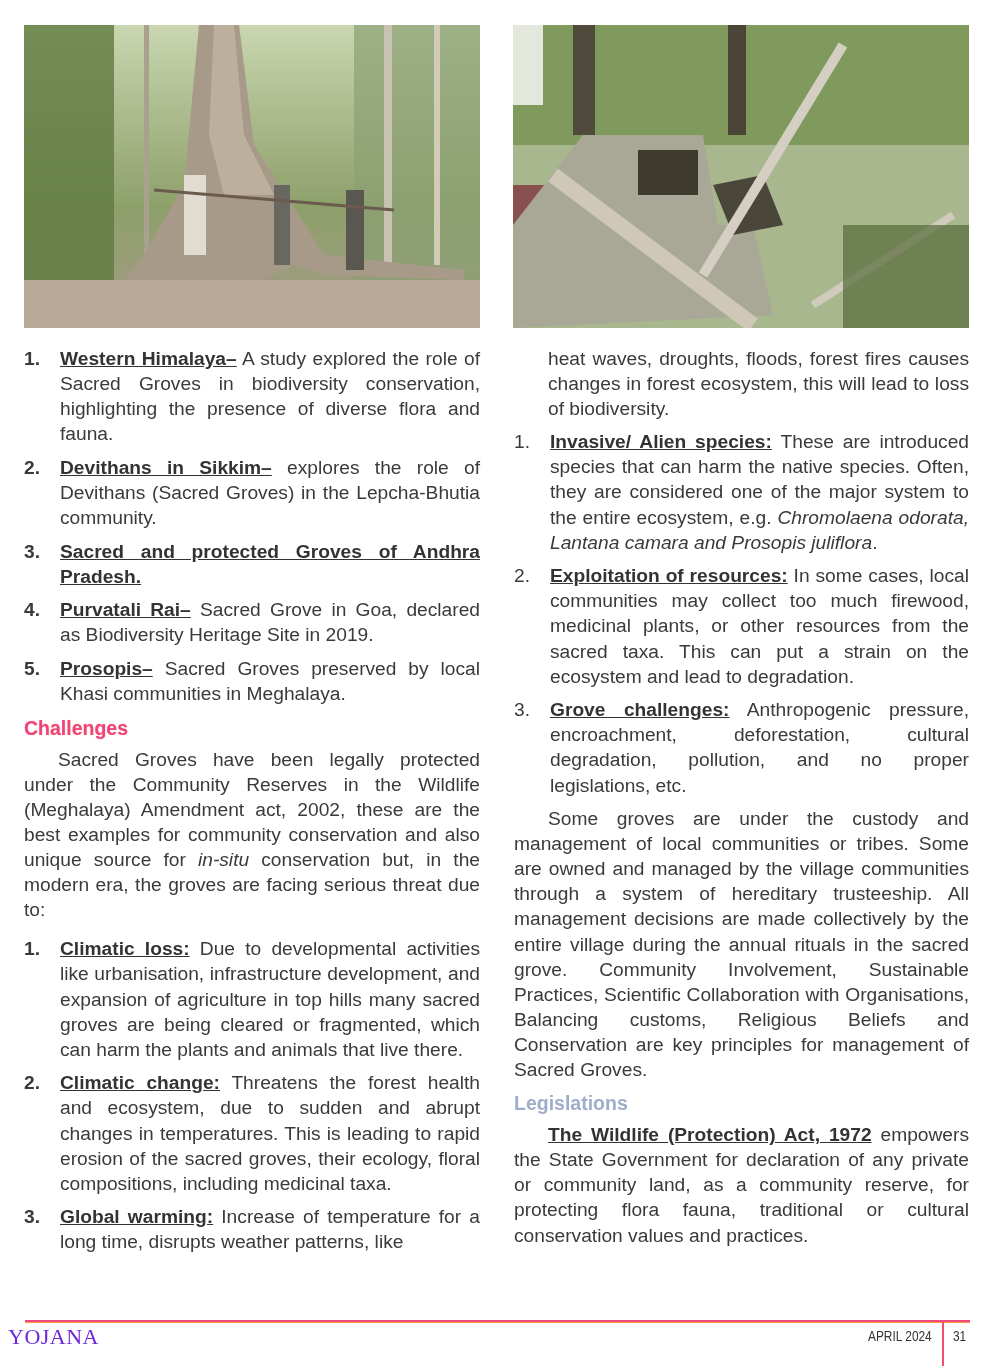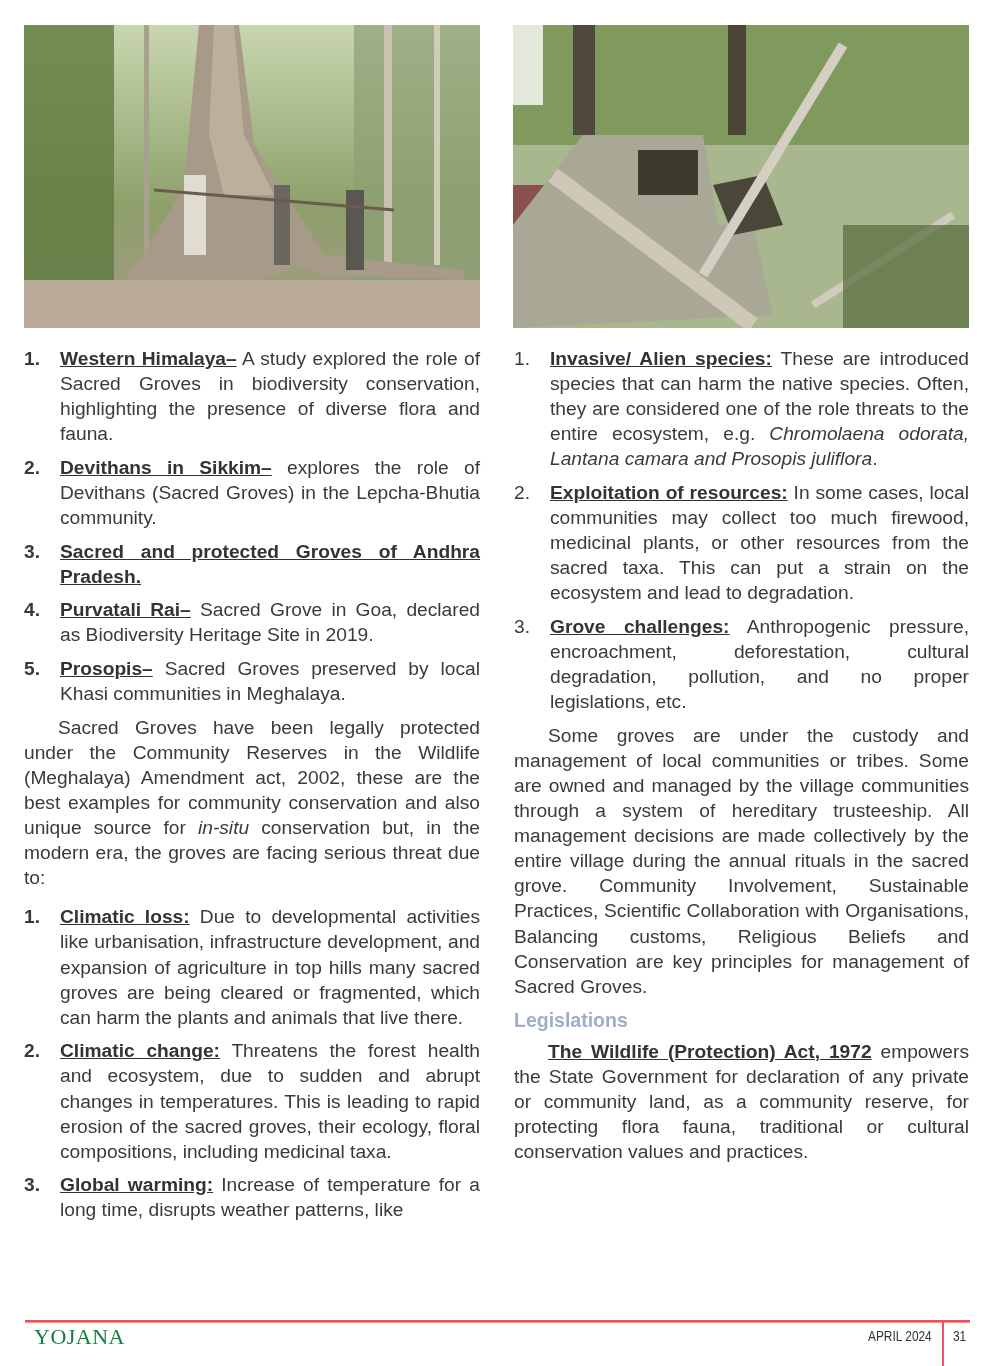--- a/index.html
+++ b/index.html
@@ -45,23 +45,23 @@
 
   #footer-line {
     position: absolute; left: 25px; top: 1320px; width: 945px; height: 3px;
     background: linear-gradient(#f0428a, #f05070 60%, #ffcc33);
   }
   #footer-vline {
     position: absolute; left: 942px; top: 1322px; width: 2px; height: 44px;
     background: #f05070;
   }
   #footer-brand {
-    position: absolute; left: 34px; top: 1324px;
+    position: absolute; left: 8px; top: 1324px;
     font-family: "Liberation Serif", "DejaVu Serif", serif;
-    font-size: 22px; letter-spacing: 0.5px; color: #15803d;
+    font-size: 22px; letter-spacing: 0.5px; color: #6d28d9;
   }
   #footer-date {
     position: absolute; left: 868px; top: 1328px;
     font-family: "Liberation Sans", sans-serif; font-size: 14px; color: #333;
     transform: scaleX(0.85); transform-origin: left;
   }
   #footer-page {
     position: absolute; left: 953px; top: 1328px;
     font-size: 14px; color: #333; transform: scaleX(0.85); transform-origin: left;
   }
@@ -128,44 +128,46 @@
     <div class="item">
       <span class="num">4.</span>
       <span class="body"><span class="b">Purvatali Rai–</span><span> Sacred Grove in Goa, declared as Biodiversity Heritage Site in 2019.</span></span>
     </div>
     <div class="item">
       <span class="num">5.</span>
       <span class="body"><span class="b">Prosopis–</span><span> Sacred Groves preserved by local Khasi communities in Meghalaya.</span></span>
     </div>
   </div>
 
+  <div class="heading pink">Challenges</div>
   <div class="para"><span>Sacred Groves have been legally protected under the Community Reserves in the Wildlife (Meghalaya) Amendment act, 2002, these are the best examples for community conservation and also unique source for </span><span class="i">in-situ</span><span> conservation but, in the modern era, the groves are facing serious threat due to:</span></div>
 
   <div style="margin-top:14px;">
     <div class="item">
       <span class="num">1.</span>
       <span class="body"><span class="b">Climatic loss:</span><span> Due to developmental activities like urbanisation, infrastructure development, and expansion of agriculture in top hills many sacred groves are being cleared or fragmented, which can harm the plants and animals that live there.</span></span>
     </div>
     <div class="item">
       <span class="num">2.</span>
       <span class="body"><span class="b">Climatic change:</span><span> Threatens the forest health and ecosystem, due to sudden and abrupt changes in temperatures. This is leading to rapid erosion of the sacred groves, their ecology, floral compositions, including medicinal taxa.</span></span>
     </div>
     <div class="item">
       <span class="num">3.</span>
       <span class="body"><span class="b">Global warming:</span><span> Increase of temperature for a long time, disrupts weather patterns, like</span></span>
     </div>
   </div>
 </div>
 
 <div class="col" id="col-right">
+  <div class="cont">heat waves, droughts, floods, forest fires causes changes in forest ecosystem, this will lead to loss of biodiversity.</div>
 
   <div>
     <div class="item">
       <span class="num light">1.</span>
-      <span class="body"><span class="b">Invasive/ Alien species:</span><span> These are introduced species that can harm the native species. Often, they are considered one of the role threats to the entire ecosystem, e.g. </span><span class="i">Chromolaena odorata, Lantana camara and Prosopis juliflora</span><span>.</span></span>
+      <span class="body"><span class="b">Invasive/ Alien species:</span><span> These are introduced species that can harm the native species. Often, they are considered one of the major system to the entire ecosystem, e.g. </span><span class="i">Chromolaena odorata, Lantana camara and Prosopis juliflora</span><span>.</span></span>
     </div>
     <div class="item">
       <span class="num light">2.</span>
       <span class="body"><span class="b">Exploitation of resources:</span><span> In some cases, local communities may collect too much firewood, medicinal plants, or other resources from the sacred taxa. This can put a strain on the ecosystem and lead to degradation.</span></span>
     </div>
     <div class="item">
       <span class="num light">3.</span>
       <span class="body"><span class="b">Grove challenges:</span><span> Anthropogenic pressure, encroachment, deforestation, cultural degradation, pollution, and no proper legislations, etc.</span></span>
     </div>
   </div>

